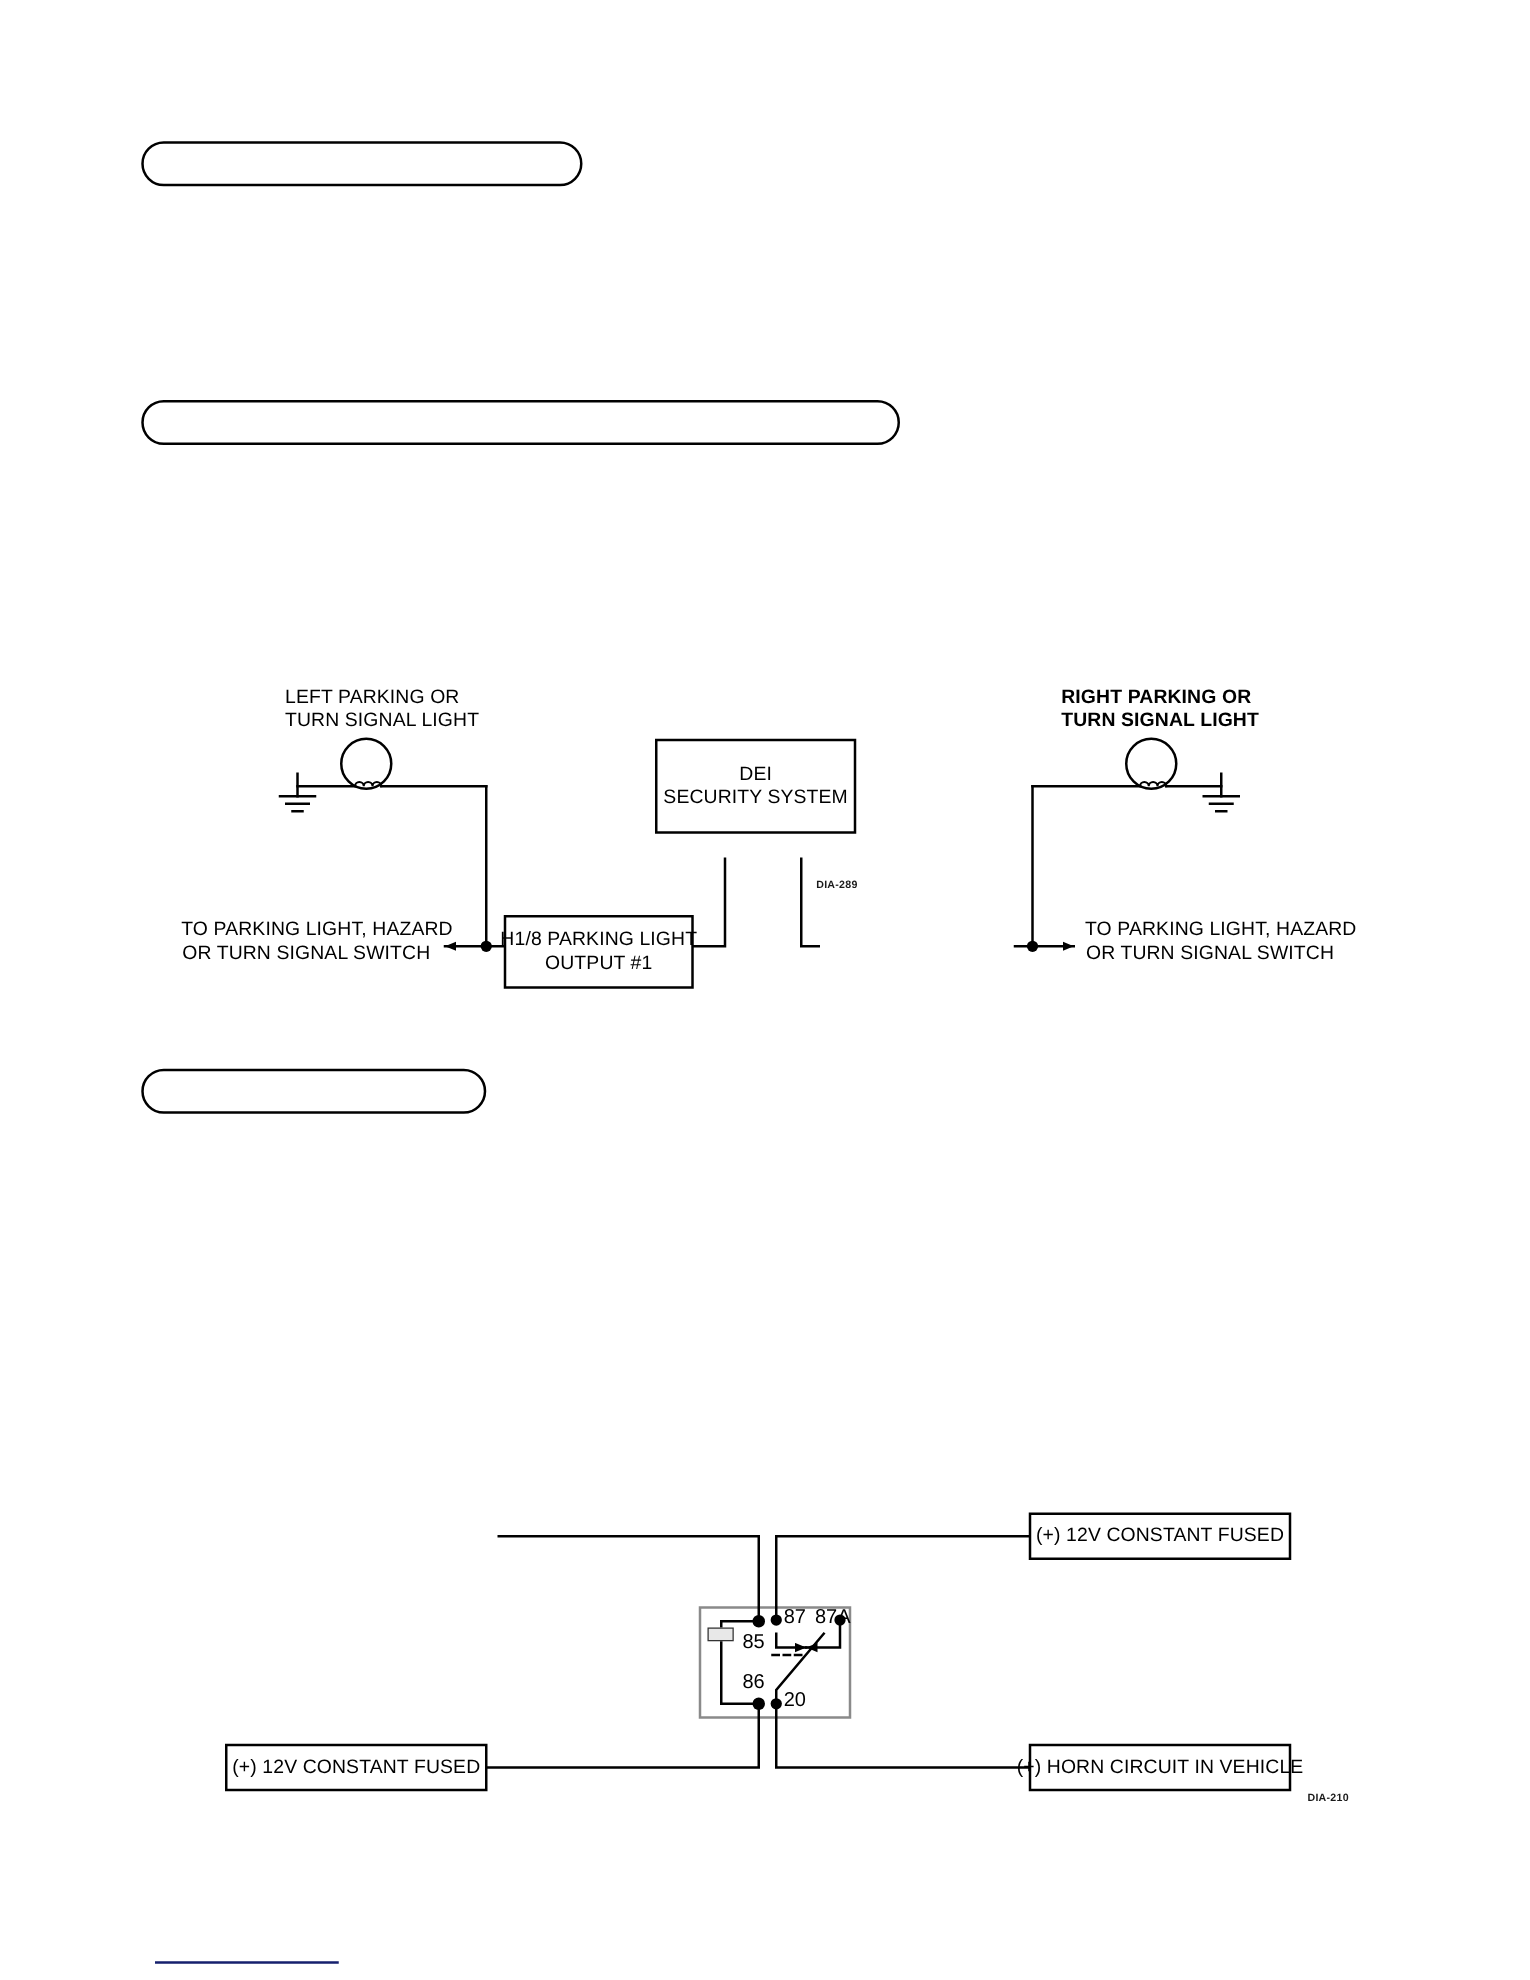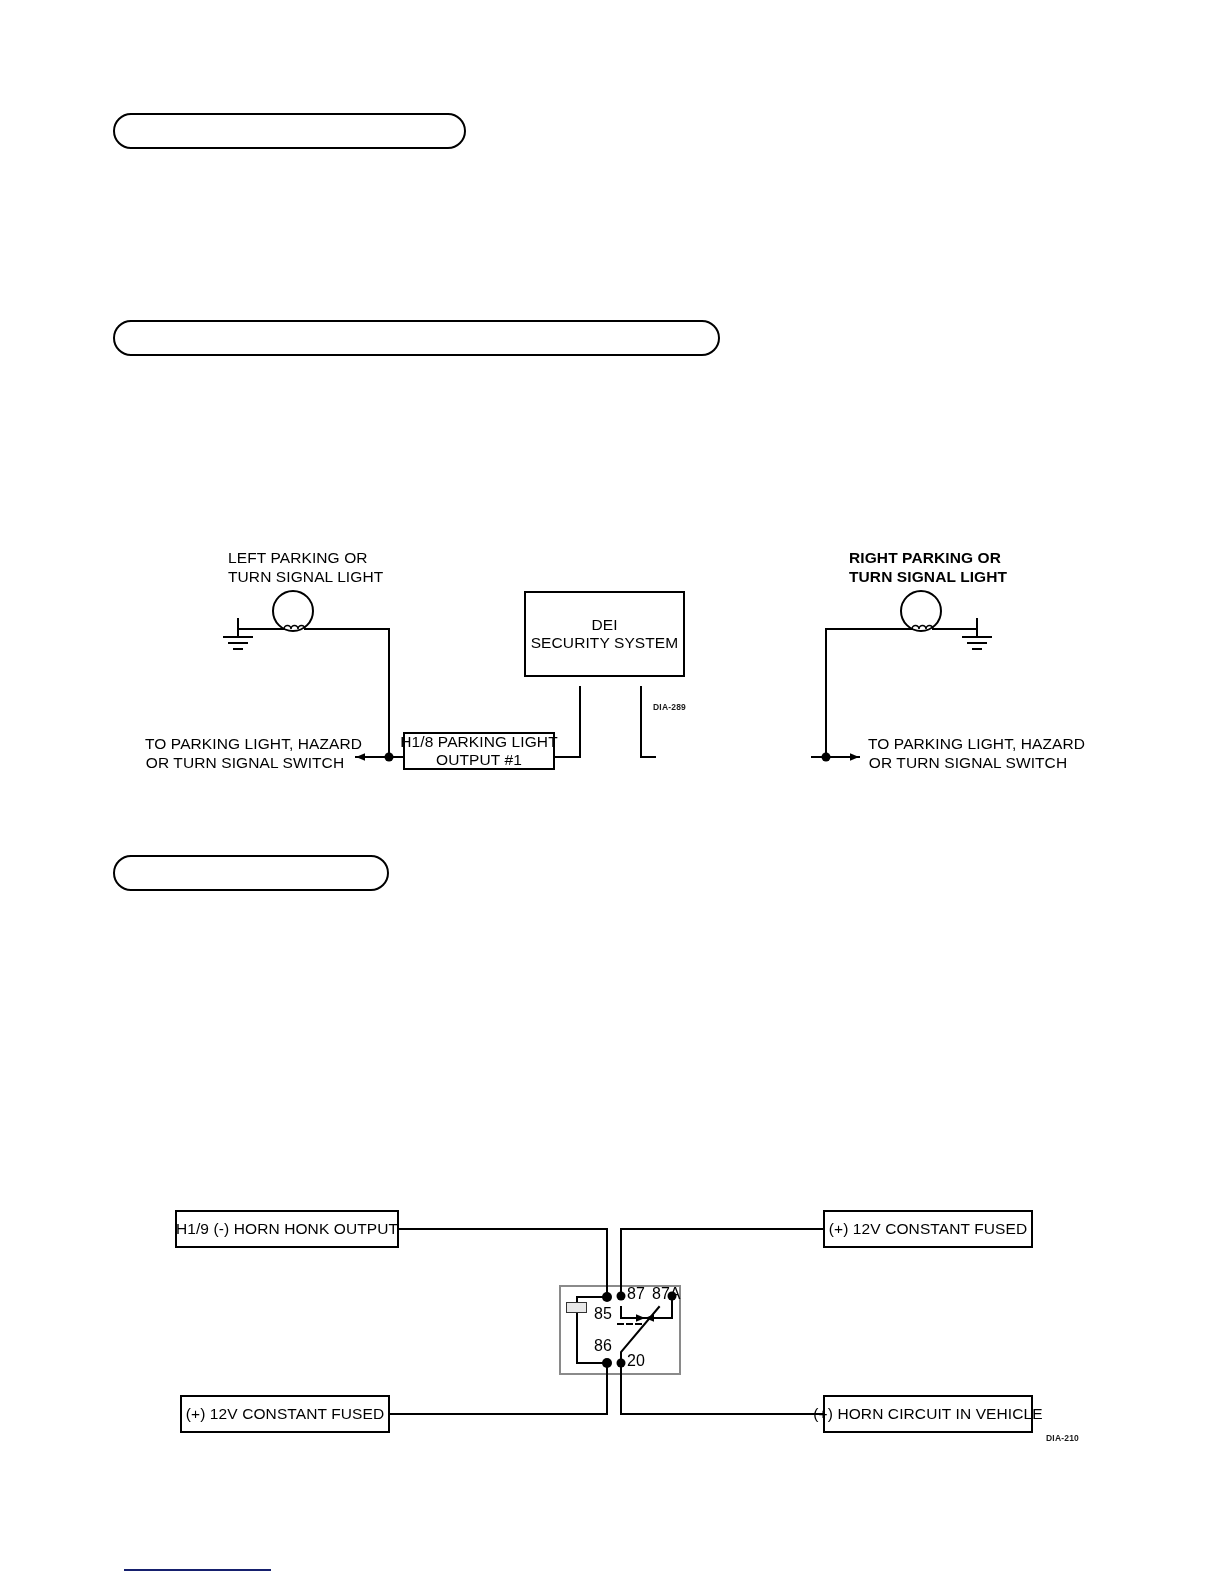--- a/index.html
+++ b/index.html
@@ -136,46 +136,43 @@
   <div class="caption" style="left:228px; top:549px; width:135px;">
     <span class="ln">LEFT PARKING OR</span><br>
     <span class="ln">TURN SIGNAL LIGHT</span>
   </div>
 
   <div class="caption" style="left:849px; top:549px; width:145px;font-weight:bold;">
     <span class="ln">RIGHT PARKING OR</span><br>
     <span class="ln">TURN SIGNAL LIGHT</span>
   </div>
 
-  <div class="box" style="left:524px; top:591px; width:161px; height:86px;">
+  <div class="box" style="left:524px; top:591px; width:161px; height:76px;">
     <span class="ln">DEI</span>
     <span class="ln">SECURITY SYSTEM</span>
   </div>
 
   <div class="diaref" style="left:653px; top:690px;">DIA-289</div>
 
-  <div class="box" style="left:403px; top:732px; width:152px; height:38px;">
+  <div class="box" style="left:403px; top:732px; width:152px; height:59px;">
     <span class="ln">H1/8 PARKING LIGHT</span>
     <span class="ln">OUTPUT #1</span>
   </div>
 
 
   <div class="caption" style="left:145px; top:735px; width:200px;">
     <span class="ln">TO PARKING LIGHT, HAZARD</span><br>
     <span class="ln">OR TURN SIGNAL SWITCH</span>
   </div>
 
   <div class="caption" style="left:868px; top:735px; width:200px;">
     <span class="ln">TO PARKING LIGHT, HAZARD</span><br>
     <span class="ln">OR TURN SIGNAL SWITCH</span>
   </div>
 
-  <div class="box" style="left:175px; top:1210px; width:224px; height:38px;">
-    <span class="ln">H1/9 (-) HORN HONK OUTPUT</span>
-  </div>
 
   <div class="box" style="left:823px; top:1210px; width:210px; height:38px;">
     <span class="ln">(+) 12V CONSTANT FUSED</span>
   </div>
 
   <div class="box" style="left:180px; top:1395px; width:210px; height:38px;">
     <span class="ln">(+) 12V CONSTANT FUSED</span>
   </div>
 
   <div class="box" style="left:823px; top:1395px; width:210px; height:38px;">

